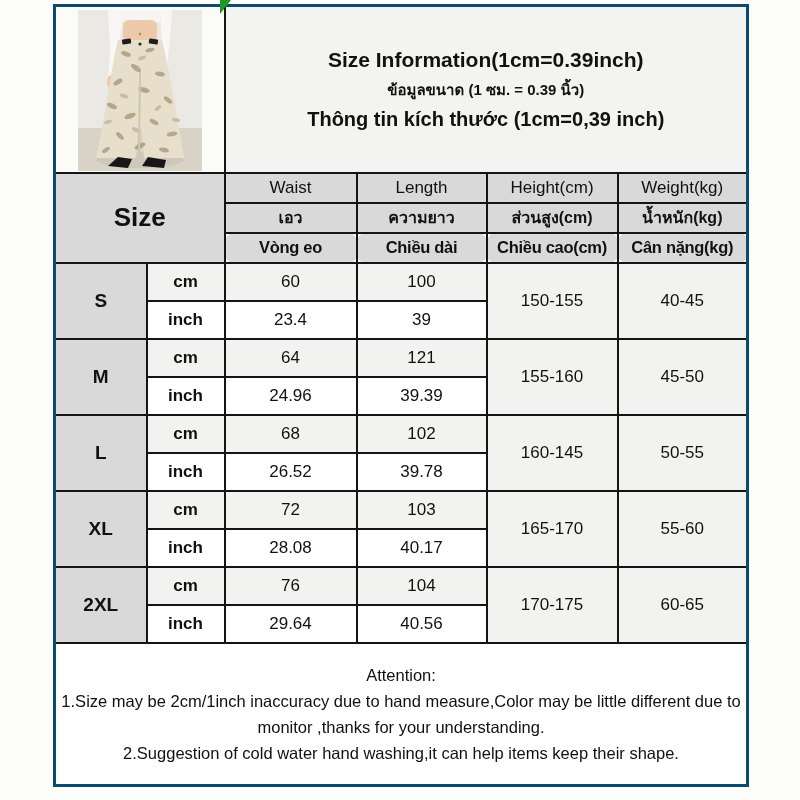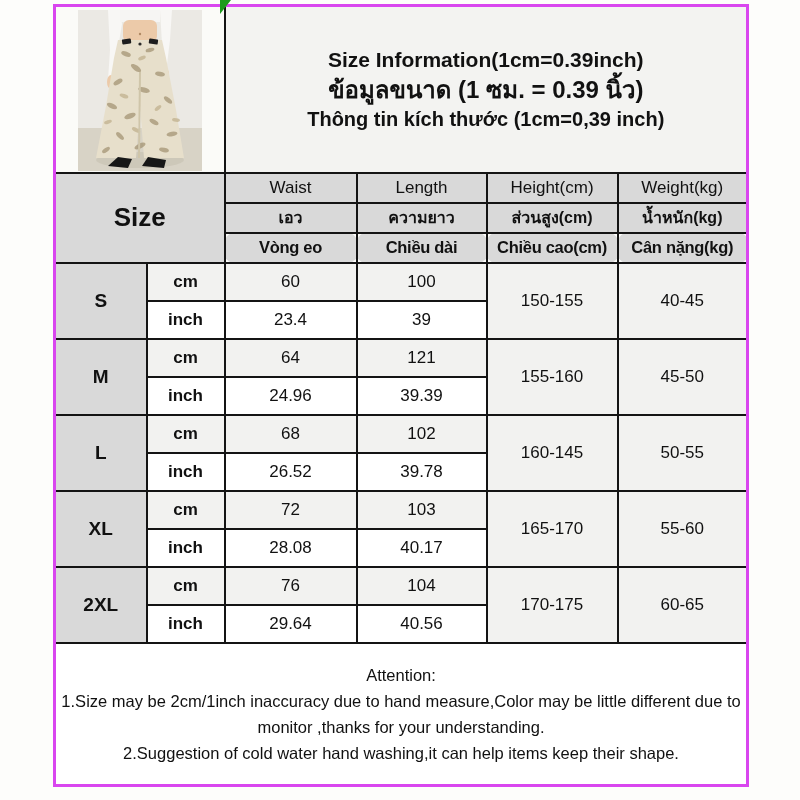--- a/index.html
+++ b/index.html
@@ -2,39 +2,39 @@
 <html><head>
 <meta charset="utf-8">
 <style>
   html,body{margin:0;padding:0;background:#ffffff;}
   body{width:800px;height:800px;position:relative;font-family:"Liberation Sans","DejaVu Sans",sans-serif;color:#111;}
   .sheet{position:absolute;left:0;top:0;width:800px;height:800px;background:#fdfdfb;}
 
   table.size-table{
     position:absolute;left:53px;top:4px;width:694px;
     border-collapse:collapse;table-layout:fixed;
-    border:3px solid #d946ef;
+    border:3px solid #0c4a6e;
   }
   table.size-table td{
     border:2px solid #141414;
     text-align:center;vertical-align:middle;
     padding:0;overflow:hidden;
   }
   col.c-size{width:92px;}  col.c-unit{width:78px;}
   col.c-waist{width:132px;} col.c-length{width:130px;}
   col.c-height{width:131px;} col.c-weight{width:130px;}
 
   .cell-gray{background:#d9d9d9;}
   .cell-light{background:#f2f2f0;}
   .cell-white{background:#ffffff;}
   .photo-cell{background:#fbfbf8;vertical-align:top;}
   .title-cell{background:#f3f3f1;}
 
   .title-en{font-size:21px;font-weight:bold;line-height:30px;}
-  .title-th{font-size:24px;font-weight:bold;line-height:29px;}
+  .title-th{font-size:15px;font-weight:bold;line-height:29px;}
   .title-vi{font-size:20px;font-weight:bold;line-height:30px;}
 
   .hdr-en{font-size:17px;font-weight:normal;}
   .hdr-th{font-size:16px;font-weight:bold;}
   .hdr-vi{font-size:16.5px;font-weight:bold;letter-spacing:-0.3px;border-radius:9px;}
   .size-big{font-size:26px;font-weight:bold;}
   .size-letter{font-size:19px;font-weight:bold;}
   .unit-label{font-size:17px;font-weight:bold;}
   .val{font-size:17px;font-weight:400;}
 

